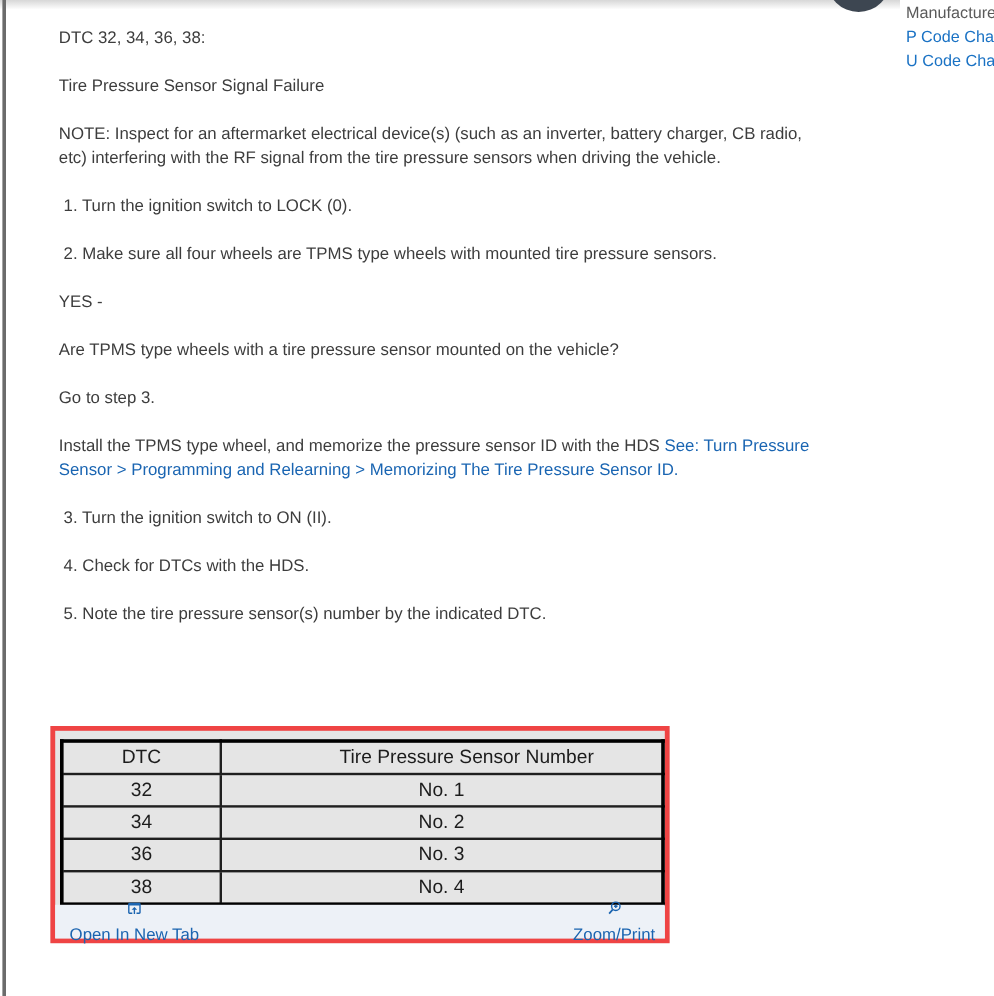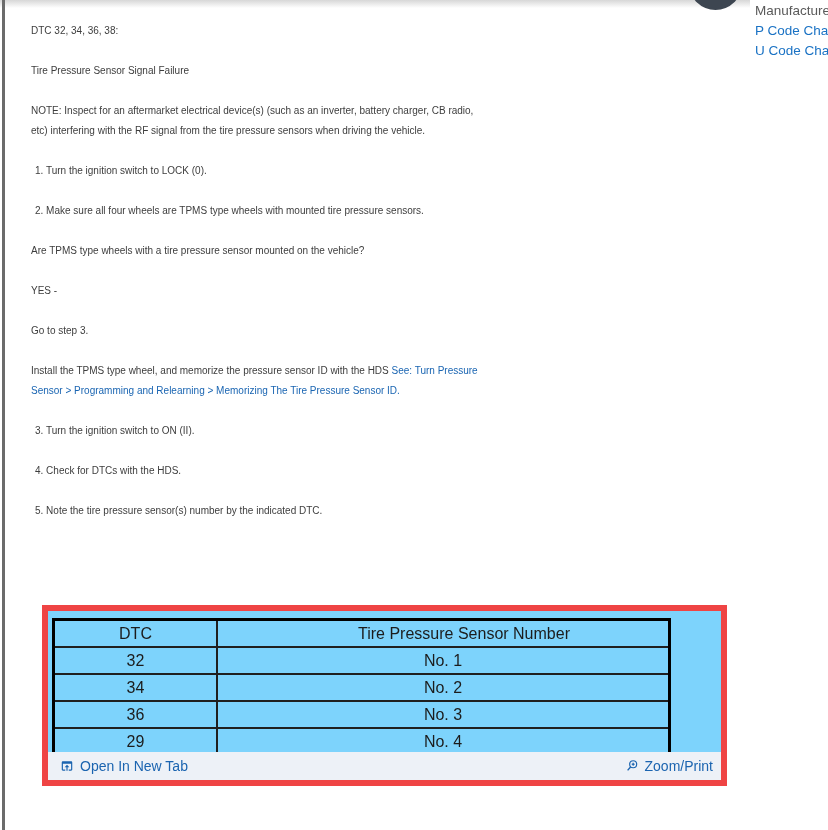--- a/index.html
+++ b/index.html
@@ -21,32 +21,32 @@
     position: absolute; left: 689px; top: -43px; width: 53px; height: 53px;
     border-radius: 50%; background: #3d4651; border: none;
   }
   .sidebar {
     position: absolute; left: 755px; top: 1px;
     font-size: 13.5px; line-height: 20px; white-space: nowrap;
   }
   .sidebar .mfr { color: #5a5a5a; display: block; }
   .sidebar a { color: #1a72c4; text-decoration: none; display: block; cursor: pointer; }
   .main {
-    position: absolute; left: 31px; top: 0; width: 720px;
+    position: absolute; left: 49px; top: 0; width: 720px;
     padding-top: 21px;
-    color: #3d3d3d; font-size: 10px; line-height: 20px;
+    color: #3d3d3d; font-size: 14px; line-height: 20px;
   }
   .main p { margin: 0 0 20px 0; }
   .multiline { white-space: pre-line; }
   .step { padding-left: 4px; }
   .doclink { color: #1a65b2; text-decoration: none; cursor: pointer; }
   .table-card {
     position: absolute; left: 42px; top: 605px;
-    width: 685px; height: 181px; box-sizing: border-box;
-    border: 6px solid #ef4444; background: #7dd3fc;
+    width: 516px; height: 181px; box-sizing: border-box;
+    border: 4px solid #ef4444; background: #e5e5e5;
   }
   .dtc-table {
     position: absolute; left: 4px; top: 7px;
     border-collapse: collapse;
     border: 3px solid #000000;
     font-size: 16px; color: #1c1c1c;
   }
   .dtc-table th, .dtc-table td {
     border: 2px solid #1f1f1f;
     height: 25px; text-align: center; vertical-align: middle;
@@ -55,21 +55,21 @@
   .dtc-table .col-dtc { width: 161px; }
   .dtc-table .col-sensor { width: 408px; padding-left: 42px; }
   .table-footer {
     position: absolute; left: 0; right: 0; bottom: 0; height: 28px;
     background: #edf1f7;
     display: flex; align-items: center; justify-content: space-between;
     padding: 0 8px 0 12px;
   }
   .footer-link {
     display: inline-flex; align-items: center; gap: 6px;
-    color: #1b64b0; font-size: 14px; text-decoration: none; cursor: pointer;
+    color: #1b64b0; font-size: 14px; text-decoration: none; cursor: pointer; flex-direction: column;
   }
   .footer-link svg { flex: 0 0 auto; }
 </style>
 </head>
 <body>
 
 <div class="top-shadow"></div>
 <div class="pane-divider"></div>
 <div class="avatar"></div>
 
@@ -79,22 +79,22 @@
   <a>U Code Charts</a>
 </div>
 
 <div class="main">
   <p>DTC 32, 34, 36, 38:</p>
   <p>Tire Pressure Sensor Signal Failure</p>
   <p class="multiline">NOTE: Inspect for an aftermarket electrical device(s) (such as an inverter, battery charger, CB radio,
 etc) interfering with the RF signal from the tire pressure sensors when driving the vehicle.</p>
   <p class="step">1. Turn the ignition switch to LOCK (0).</p>
   <p class="step">2. Make sure all four wheels are TPMS type wheels with mounted tire pressure sensors.</p>
+  <p>YES -</p>
   <p>Are TPMS type wheels with a tire pressure sensor mounted on the vehicle?</p>
-  <p>YES -</p>
   <p>Go to step 3.</p>
   <p><span>Install the TPMS type wheel, and memorize the pressure sensor ID with the HDS </span><a class="doclink"><span>See: Turn Pressure</span><br><span>Sensor &gt; Programming and Relearning &gt; Memorizing The Tire Pressure Sensor ID.</span></a></p>
   <p class="step">3. Turn the ignition switch to ON (II).</p>
   <p class="step">4. Check for DTCs with the HDS.</p>
   <p class="step">5. Note the tire pressure sensor(s) number by the indicated DTC.</p>
 </div>
 
 <div class="table-card">
   <table class="dtc-table">
     <thead>
@@ -110,21 +110,21 @@
       </tr>
       <tr>
         <td>34</td>
         <td>No. 2</td>
       </tr>
       <tr>
         <td>36</td>
         <td>No. 3</td>
       </tr>
       <tr>
-        <td>29</td>
+        <td>38</td>
         <td>No. 4</td>
       </tr>
     </tbody>
   </table>
   <div class="table-footer">
     <a class="footer-link">
       <span style="display:inline-flex;">
         <svg width="14" height="14" viewBox="0 0 24 24">
             <path fill="#1b64b0" d="M19 4H5c-1.1 0-2 .9-2 2v12c0 1.1.9 2 2 2h4v-2H5V8h14v10h-4v2h4c1.1 0 2-.9 2-2V6c0-1.1-.9-2-2-2zm-7 6l-4 4h3v6h2v-6h3l-4-4z"></path>
           </svg>

